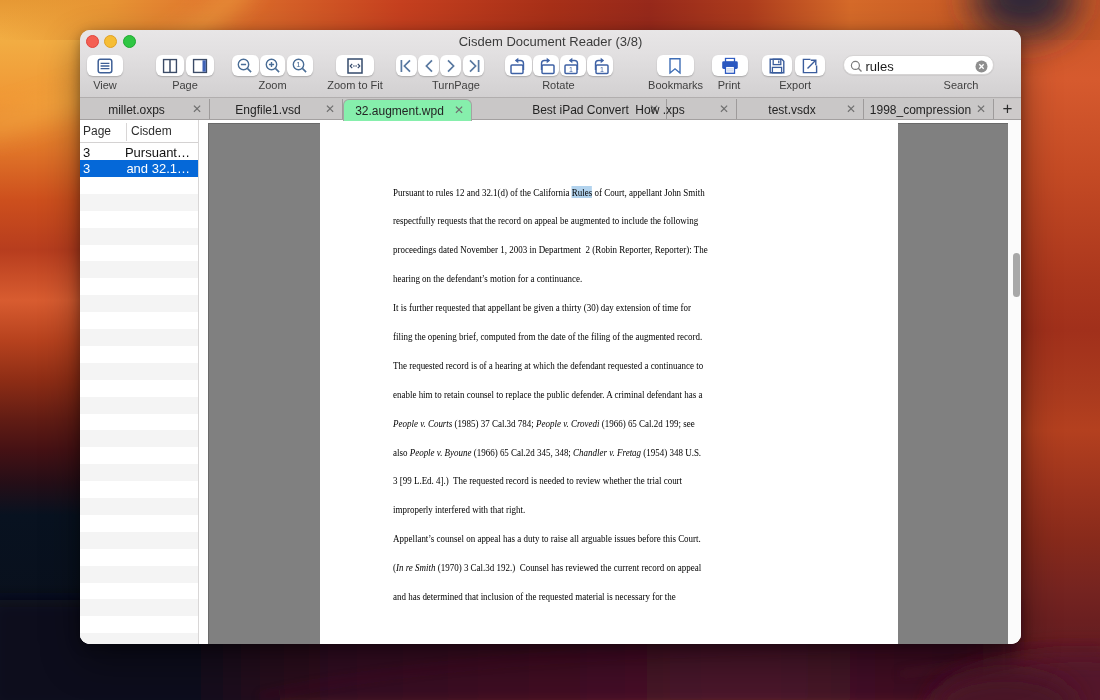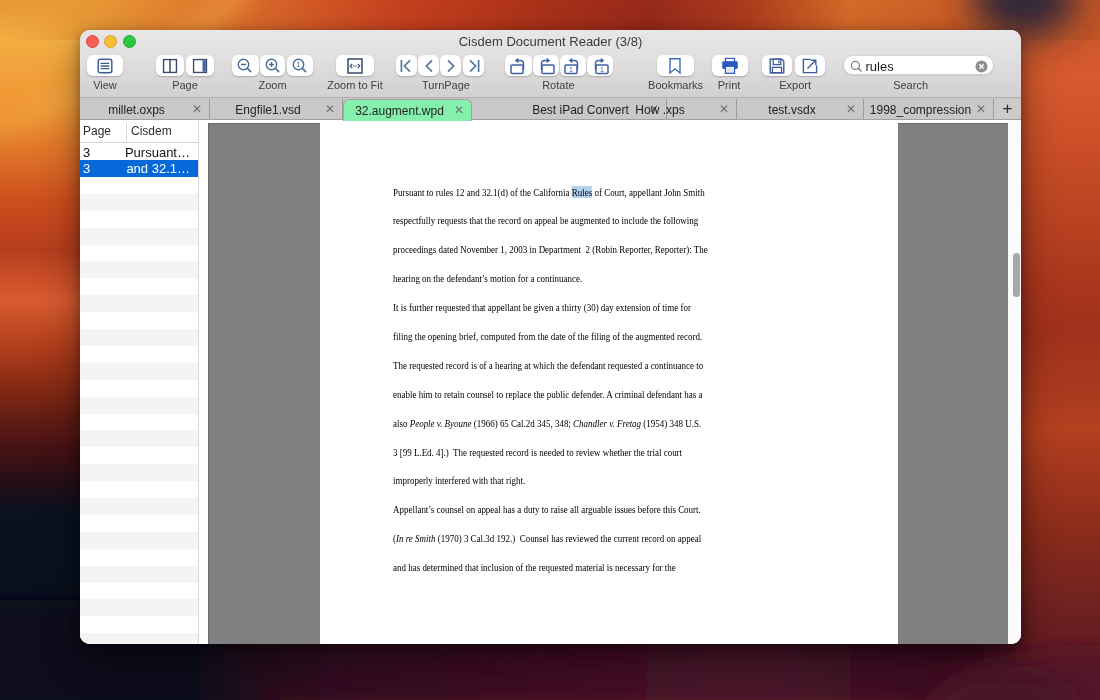--- a/index.html
+++ b/index.html
@@ -214,21 +214,21 @@
     <svg width="12" height="15" viewBox="0 0 12 15">
         <polyline points="3,1.8 8.6,7.5 3,13.2" fill="none" stroke="#5878a0" stroke-width="1.7"></polyline>
       </svg>
   </div>
   <div class="tb" style="left:383.2px;width:21px;">
     <svg width="14" height="15" viewBox="0 0 14 15">
         <line x1="11.6" y1="1.5" x2="11.6" y2="13.5" stroke="#5878a0" stroke-width="1.7"></line>
         <polyline points="3,1.8 8.6,7.5 3,13.2" fill="none" stroke="#5878a0" stroke-width="1.7"></polyline>
       </svg>
   </div>
-  <div class="lbl" style="left:336px;width:60px;">TurnPage</div>
+  <div class="lbl" style="left:346px;width:60px;">TurnPage</div>
 
   <div class="tb" style="left:425.4px;width:26.5px;">
     <svg width="20" height="18" viewBox="0 0 20 18">
         <rect x="2" y="8" width="12" height="8.5" rx="1" fill="none" stroke="#3f62a5" stroke-width="1.5"></rect>
         <path d="M14.5,13 L14.5,6.5 Q14.5,3.5 11.5,3.5 L7.5,3.5" fill="none" stroke="#3f62a5" stroke-width="1.4"></path>
         <path d="M9.3,0.8 L5.8,3.5 L9.3,6.2 Z" fill="#3f62a5"></path>
       </svg>
   </div>
   <div class="tb" style="left:452.5px;width:26.5px;">
     <svg width="20" height="18" viewBox="0 0 20 18">
@@ -295,21 +295,21 @@
         <circle cx="5.4" cy="5.4" r="4" fill="none" stroke="#7b7b7b" stroke-width="1.2"></circle>
         <line x1="8.3" y1="8.3" x2="11.5" y2="11.5" stroke="#7b7b7b" stroke-width="1.3"></line>
       </svg>
     <span style="position:absolute;left:22px;top:2.5px;font-size:13px;color:#1c1c1c;">rules</span>
     <svg style="position:absolute;right:5px;top:3.5px;" width="13" height="13" viewBox="0 0 13 13">
         <circle cx="6.5" cy="6.5" r="6" fill="#8e8e8e"></circle>
         <line x1="4.3" y1="4.3" x2="8.7" y2="8.7" stroke="#fff" stroke-width="1.3"></line>
         <line x1="8.7" y1="4.3" x2="4.3" y2="8.7" stroke="#fff" stroke-width="1.3"></line>
       </svg>
   </div>
-  <div class="lbl" style="left:788px;width:60px;text-align:right;">Search</div>
+  <div class="lbl" style="left:851px;width:60px;">Search</div>
 
   <div class="tabbar">
     <div class="tab" style="left:0;width:130px;">
         <span class="tx">millet.oxps</span>
         <span class="cl">✕</span>
       </div>
     <div class="tab" style="left:130px;width:133px;">
         <span class="tx">Engfile1.vsd</span>
         <span class="cl">✕</span>
       </div>
@@ -342,20 +342,21 @@
     <div class="page">
       <div class="doc">
         <div class="l"><span class="s">Pursuant to rules 12 and 32.1(d) of the California <span class="hl">Rules</span> of Court, appellant John Smith</span></div>
         <div class="l"><span class="s">respectfully requests that the record on appeal be augmented to include the following</span></div>
         <div class="l"><span class="s">proceedings dated November 1, 2003 in Department&nbsp; 2 (Robin Reporter, Reporter): The</span></div>
         <div class="l"><span class="s">hearing on the defendant’s motion for a continuance.</span></div>
         <div class="l"><span class="s">It is further requested that appellant be given a thirty (30) day extension of time for</span></div>
         <div class="l"><span class="s">filing the opening brief, computed from the date of the filing of the augmented record.</span></div>
         <div class="l"><span class="s">The requested record is of a hearing at which the defendant requested a continuance to</span></div>
         <div class="l"><span class="s">enable him to retain counsel to replace the public defender. A criminal defendant has a</span></div>
+        <div class="l"><span class="s"><i>People v. Courts</i> (1985) 37 Cal.3d 784; <i>People v. Crovedi</i> (1966) 65 Cal.2d 199; see</span></div>
         <div class="l"><span class="s">also <i>People v. Byoune</i> (1966) 65 Cal.2d 345, 348; <i>Chandler v. Fretag</i> (1954) 348 U.S.</span></div>
         <div class="l"><span class="s">3 [99 L.Ed. 4].)&nbsp; The requested record is needed to review whether the trial court</span></div>
         <div class="l"><span class="s">improperly interfered with that right.</span></div>
         <div class="l"><span class="s">Appellant’s counsel on appeal has a duty to raise all arguable issues before this Court.</span></div>
         <div class="l"><span class="s">(<i>In re Smith</i> (1970) 3 Cal.3d 192.)&nbsp; Counsel has reviewed the current record on appeal</span></div>
         <div class="l"><span class="s">and has determined that inclusion of the requested material is necessary for the</span></div>
       </div>
     </div>
     <div class="scrollstrip">
         <div class="thumb"></div>

